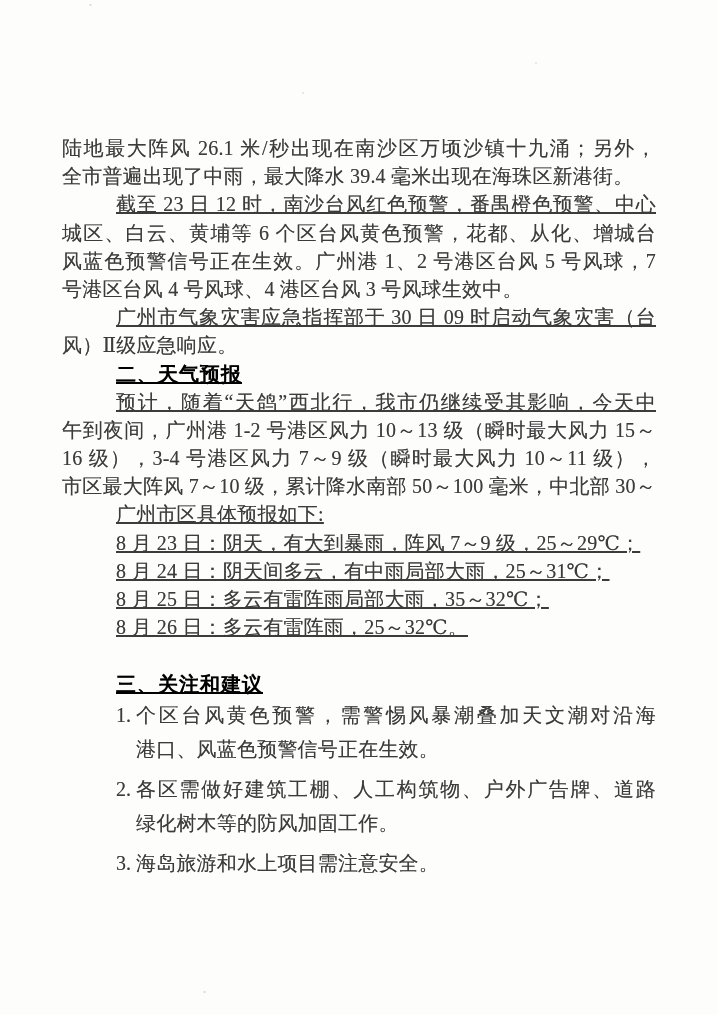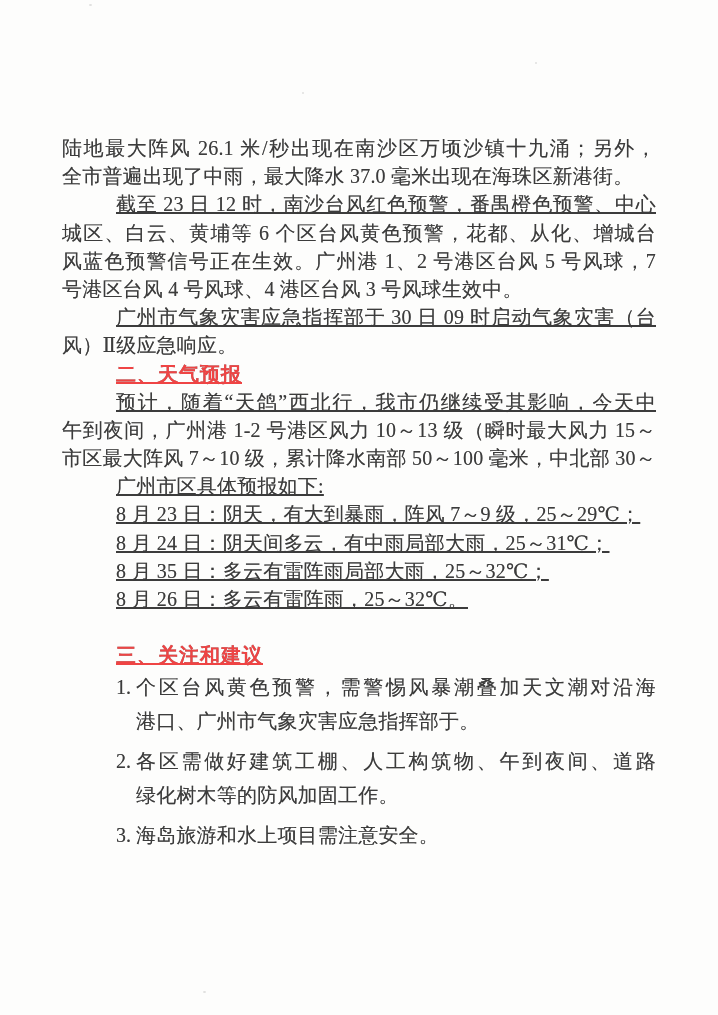--- a/index.html
+++ b/index.html
@@ -27,21 +27,21 @@
   .fill{
     text-align:justify;
     text-align-last:justify;
     -moz-text-align-last:justify;
     text-justify:inter-character;
   }
   .ind{padding-left:54px;text-decoration:underline;}
   .blank{visibility:hidden;}
   .h{
     font-weight:bold;
-    color:#ef4444;
+    color:#000000;
     font-family:"Liberation Sans","DejaVu Sans",sans-serif;
     letter-spacing:1px;
     text-shadow:0 0 0.4px rgba(40,40,40,0.6);
   }
   .advice{margin:0;}
   .advice-item{
     position:relative;
     padding-left:74px;
     margin-bottom:6px;
   }
@@ -72,58 +72,59 @@
 
   <div class="speck" style="left:89px;top:4px;width:3px;height:2px;"></div>
   <div class="speck" style="left:535px;top:62px;width:2px;height:2px;"></div>
   <div class="speck" style="left:627px;top:146px;width:2px;height:2px;"></div>
   <div class="speck" style="left:302px;top:92px;width:2px;height:2px;"></div>
   <div class="speck" style="left:203px;top:991px;width:3px;height:2px;"></div>
 
   <div class="content">
 
     <div class="line fill">陆地最大阵风 26.1 米/秒出现在南沙区万顷沙镇十九涌；另外，</div>
-    <div class="line">全市普遍出现了中雨，最大降水 37.0 毫米出现在海珠区新港街。</div>
+    <div class="line">全市普遍出现了中雨，最大降水 39.4 毫米出现在海珠区新港街。</div>
 
     <div class="line fill ind">截至 23 日 12 时，南沙台风红色预警，番禺橙色预警、中心</div>
     <div class="line fill">城区、白云、黄埔等 6 个区台风黄色预警，花都、从化、增城台</div>
     <div class="line fill">风蓝色预警信号正在生效。广州港 1、2 号港区台风 5 号风球，7</div>
     <div class="line">号港区台风 4 号风球、4 港区台风 3 号风球生效中。</div>
 
     <div class="line fill ind">广州市气象灾害应急指挥部于 30 日 09 时启动气象灾害（台</div>
     <div class="line">风）Ⅱ级应急响应。</div>
 
     <div class="line h ind">二、天气预报</div>
 
     <div class="line fill ind">预计，随着“天鸽”西北行，我市仍继续受其影响，今天中</div>
     <div class="line fill">午到夜间，广州港 1-2 号港区风力 10～13 级（瞬时最大风力 15～</div>
+    <div class="line fill">16 级），3-4 号港区风力 7～9 级（瞬时最大风力 10～11 级），</div>
     <div class="line fill">市区最大阵风 7～10 级，累计降水南部 50～100 毫米，中北部 30～</div>
 
     <div class="line ind">广州市区具体预报如下:</div>
 
     <div class="line ind">8 月 23 日：阴天，有大到暴雨，阵风 7～9 级，25～29℃；</div>
     <div class="line ind">8 月 24 日：阴天间多云，有中雨局部大雨，25～31℃；</div>
-    <div class="line ind">8 月 35 日：多云有雷阵雨局部大雨，25～32℃；</div>
+    <div class="line ind">8 月 25 日：多云有雷阵雨局部大雨，35～32℃；</div>
     <div class="line ind">8 月 26 日：多云有雷阵雨，25～32℃。</div>
 
     <div class="line blank"></div>
 
     <div class="line h ind">三、关注和建议</div>
 
     <div class="advice">
 
       <div class="advice-item">
         <span class="advice-num">1.</span>
         <div class="advice-line fill">个区台风黄色预警，需警惕风暴潮叠加天文潮对沿海</div>
-        <div class="advice-line">港口、广州市气象灾害应急指挥部于。</div>
+        <div class="advice-line">港口、风蓝色预警信号正在生效。</div>
       </div>
 
       <div class="advice-item">
         <span class="advice-num">2.</span>
-        <div class="advice-line fill">各区需做好建筑工棚、人工构筑物、午到夜间、道路</div>
+        <div class="advice-line fill">各区需做好建筑工棚、人工构筑物、户外广告牌、道路</div>
         <div class="advice-line">绿化树木等的防风加固工作。</div>
       </div>
 
       <div class="advice-item">
         <span class="advice-num">3.</span>
         <div class="advice-line">海岛旅游和水上项目需注意安全。</div>
       </div>
 
     </div>
 

